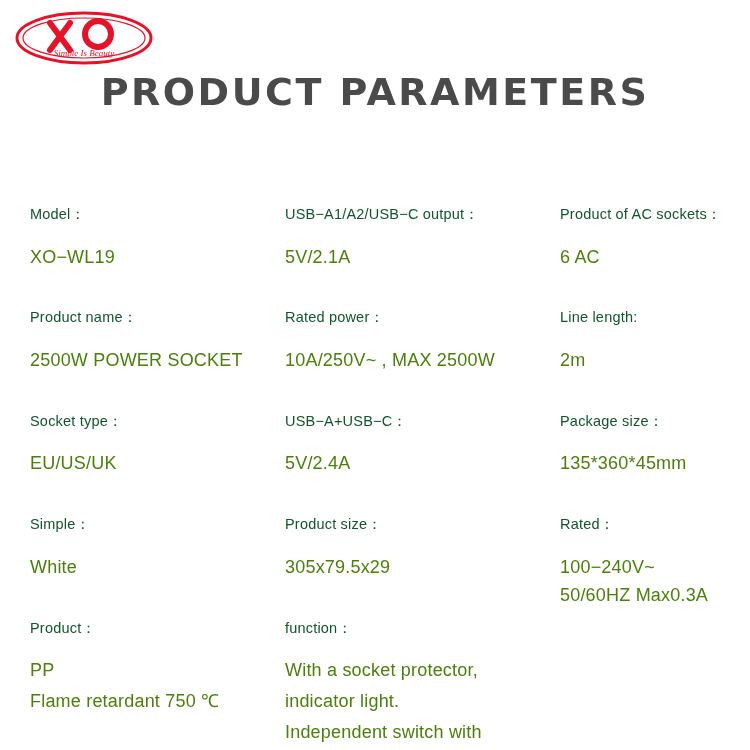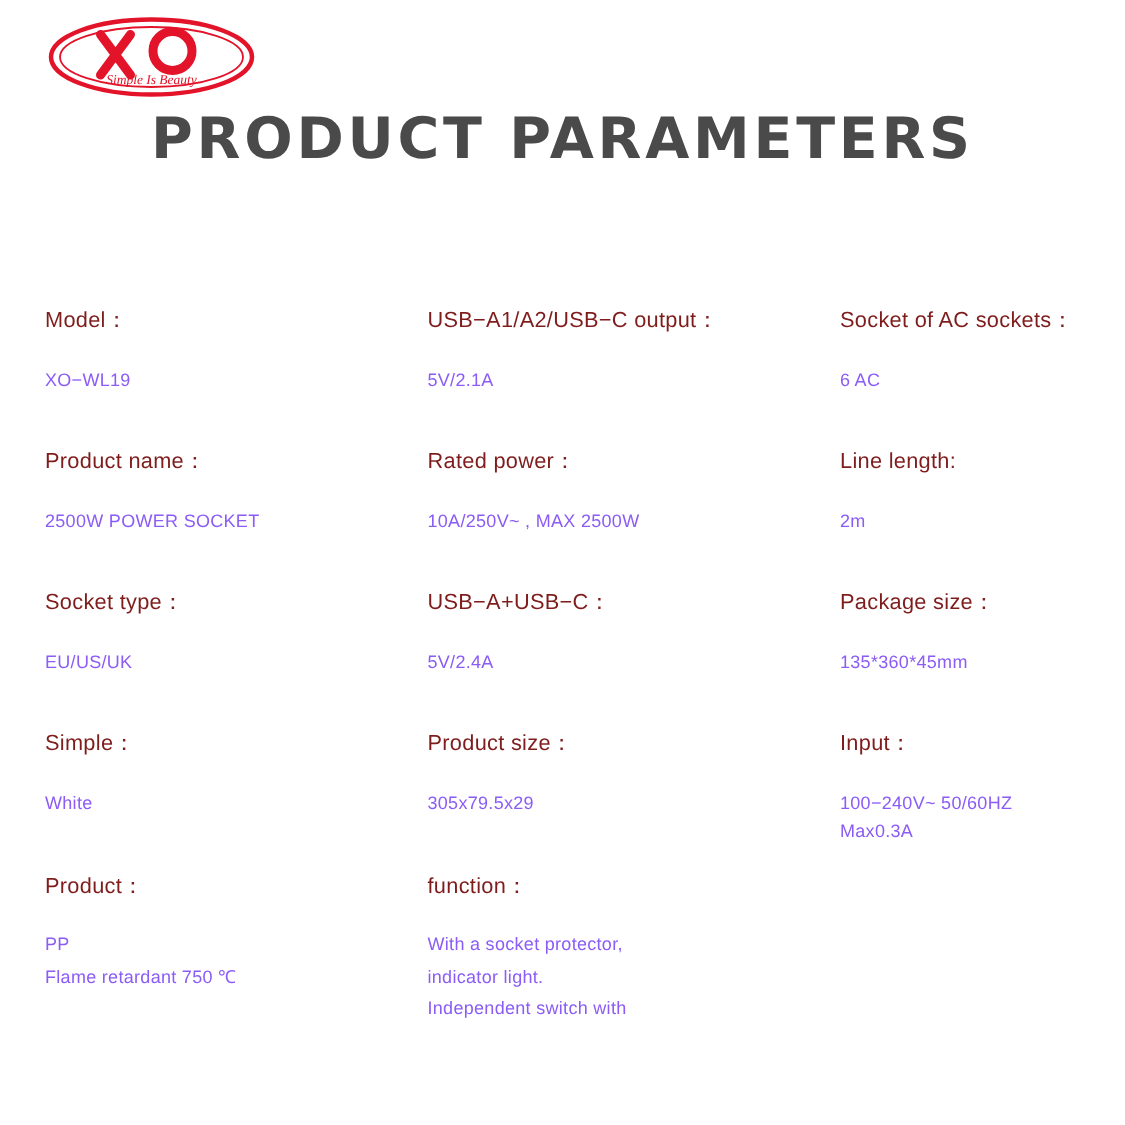--- a/index.html
+++ b/index.html
@@ -17,21 +17,21 @@
   }
   .page {
     position: relative;
     width: 750px;
     height: 750px;
   }
 
   
   .logo {
     position: absolute;
-    left: 31px;
+    left: 14px;
     top: 10px;
     width: 140px;
     height: 56px;
   }
   .logo svg { display: block; }
 
   
   .title {
     position: absolute;
     left: 0;
@@ -55,29 +55,29 @@
     box-sizing: border-box;
     display: grid;
     grid-template-columns: 255px 275px auto;
     row-gap: 0;
   }
   .cell {
     padding-bottom: 34px;
   }
   .cell .k {
     font-size: 14.5px;
-    color: #7f1d1d;
+    color: #14532d;
     line-height: 1.35;
     letter-spacing: 0.2px;
     margin-bottom: 19px;
     white-space: nowrap;
   }
   .cell .v {
-    font-size: 12px;
-    color: #8b5cf6;
+    font-size: 18px;
+    color: #4d7c0f;
     line-height: 1.55;
     letter-spacing: 0.2px;
   }
   .cell .v div { margin-bottom: 3px; }
   .cell.last { padding-bottom: 0; }
 </style>
 </head>
 <body>
 
 <div class="page">
@@ -102,21 +102,21 @@
           <div>XO−WL19</div>
         </div>
     </div>
     <div class="cell">
       <div class="k">USB−A1/A2/USB−C output：</div>
       <div class="v">
           <div>5V/2.1A</div>
         </div>
     </div>
     <div class="cell">
-      <div class="k">Socket of AC sockets：</div>
+      <div class="k">Product of AC sockets：</div>
       <div class="v">
           <div>6 AC</div>
         </div>
     </div>
 
     <div class="cell">
       <div class="k">Product name：</div>
       <div class="v">
           <div>2500W POWER SOCKET</div>
         </div>
@@ -160,21 +160,21 @@
         </div>
     </div>
     <div class="cell">
       <div class="k">Product size：</div>
       <div class="v">
           <div>305x79.5x29</div>
         </div>
     </div>
 
     <div class="cell last">
-      <div class="k">Input：</div>
+      <div class="k">Rated：</div>
       <div class="v">
           <div>100−240V~ 50/60HZ Max0.3A</div>
         </div>
     </div>
     <div class="cell last">
       <div class="k">Product：</div>
       <div class="v">
         <div>PP</div>
         <div>Flame retardant 750 ℃</div>
       </div>

